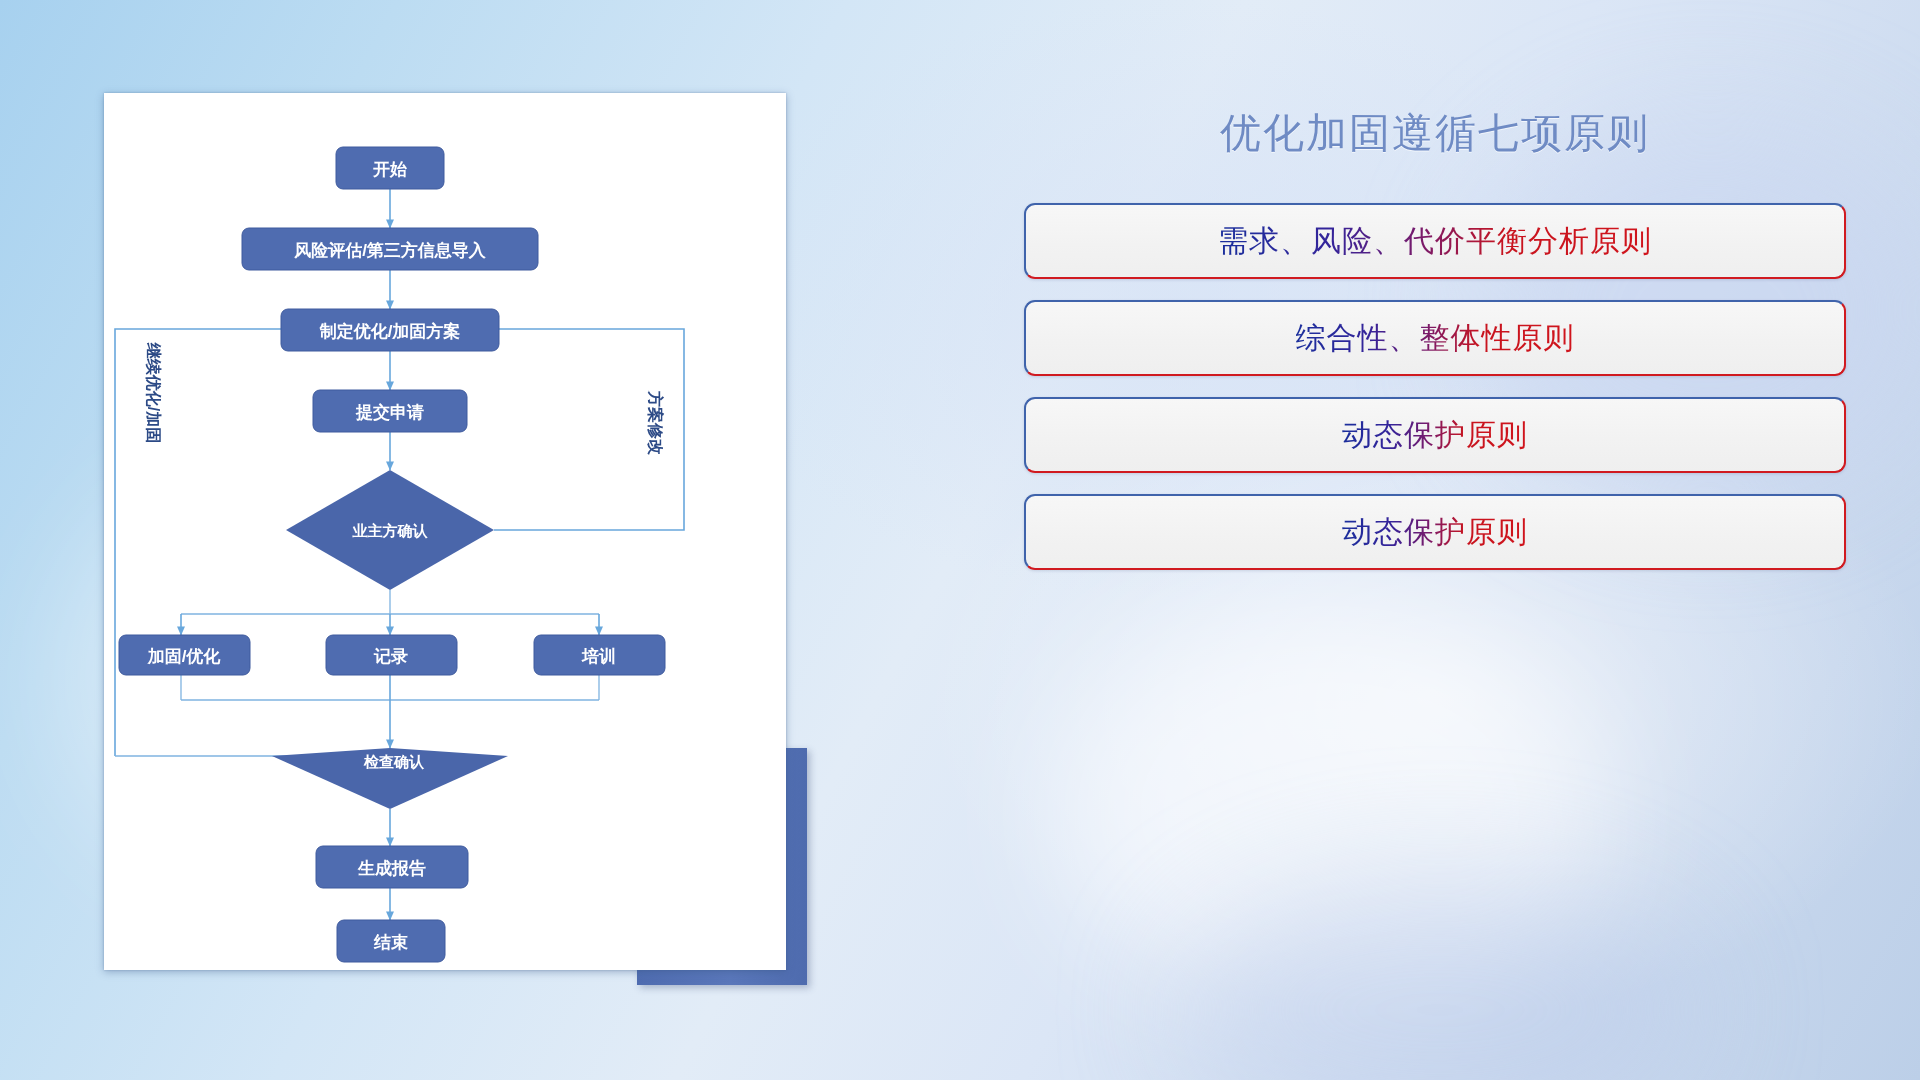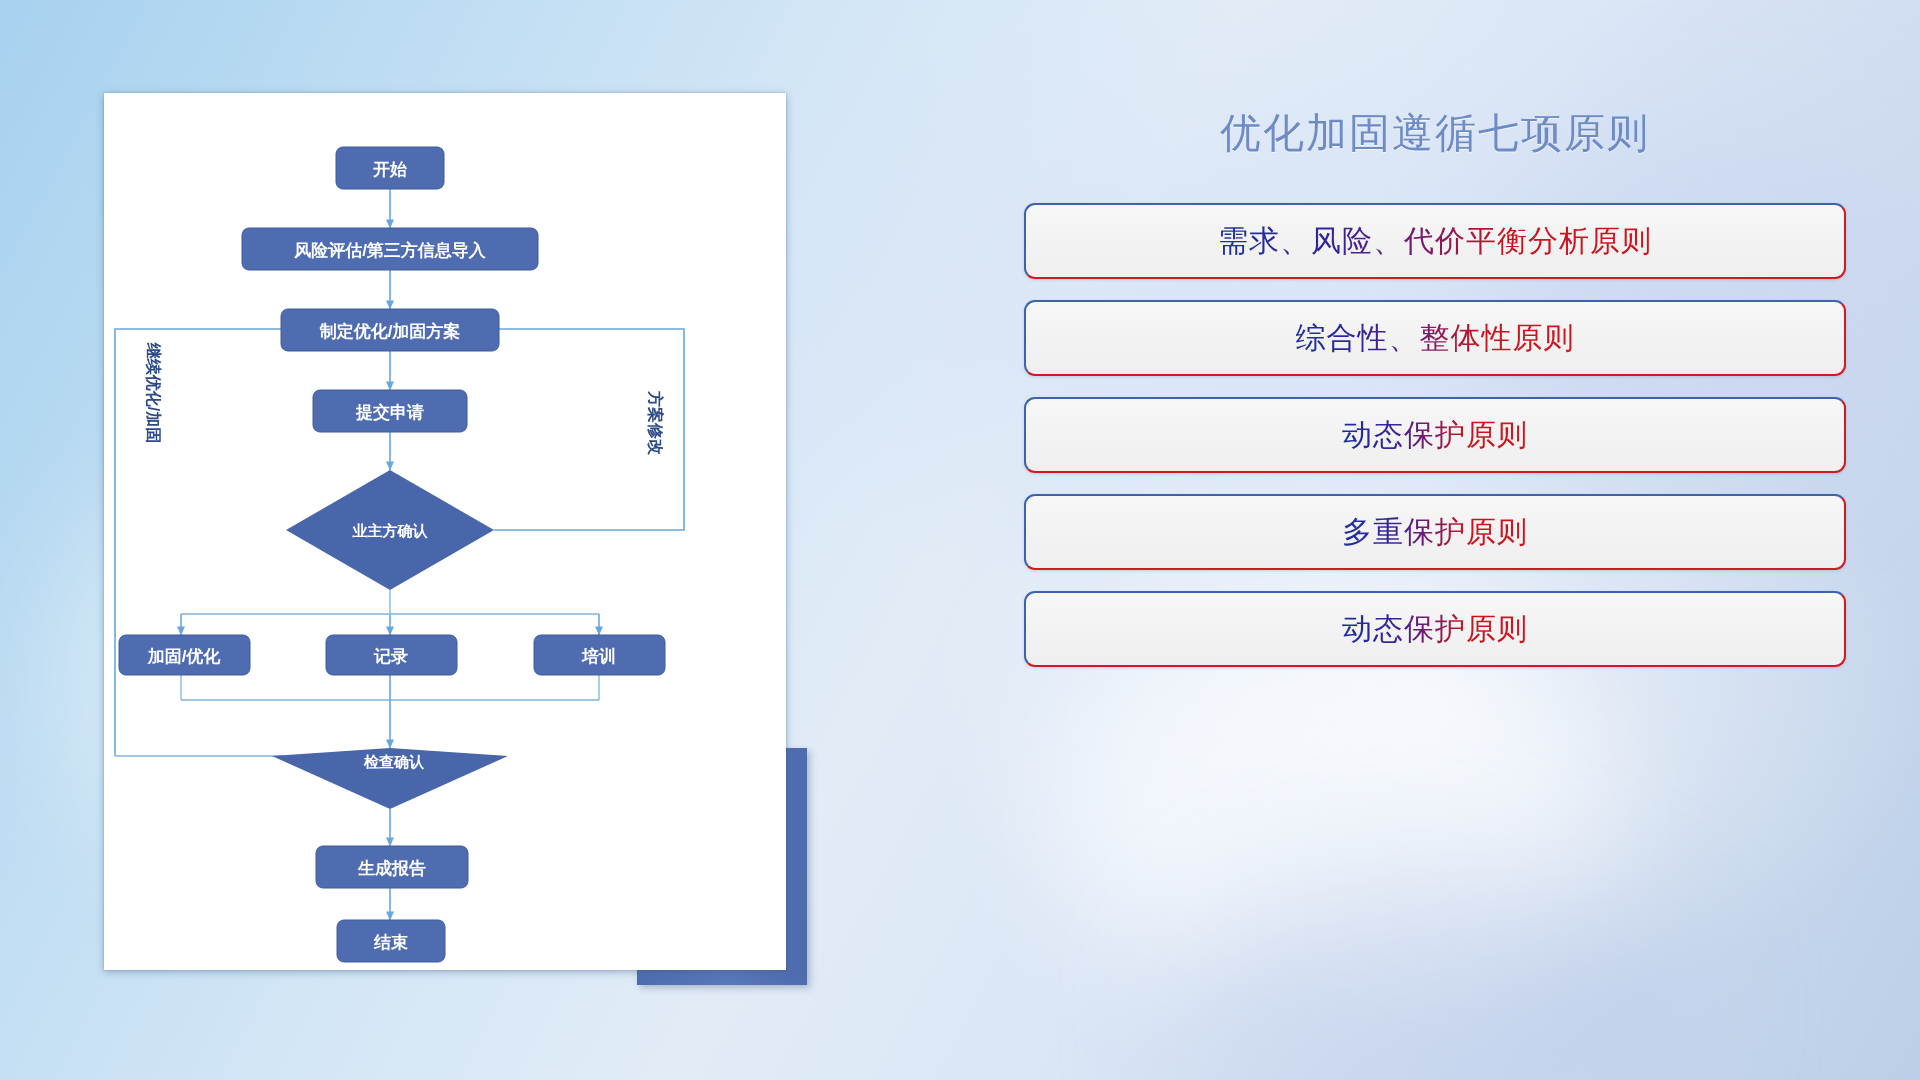--- a/index.html
+++ b/index.html
@@ -238,21 +238,18 @@
       <div class="principle">
         <span class="principle-label">需求、风险、代价平衡分析原则</span>
       </div>
       <div class="principle">
         <span class="principle-label">综合性、整体性原则</span>
       </div>
       <div class="principle">
         <span class="principle-label">动态保护原则</span>
       </div>
       <div class="principle">
-        <span class="principle-label">多重保护原则</span>
-      </div>
-      <div class="principle">
         <span class="principle-label">动态保护原则</span>
       </div>
     </div>
   </div>
 
 </div>
 
 </body></html>

